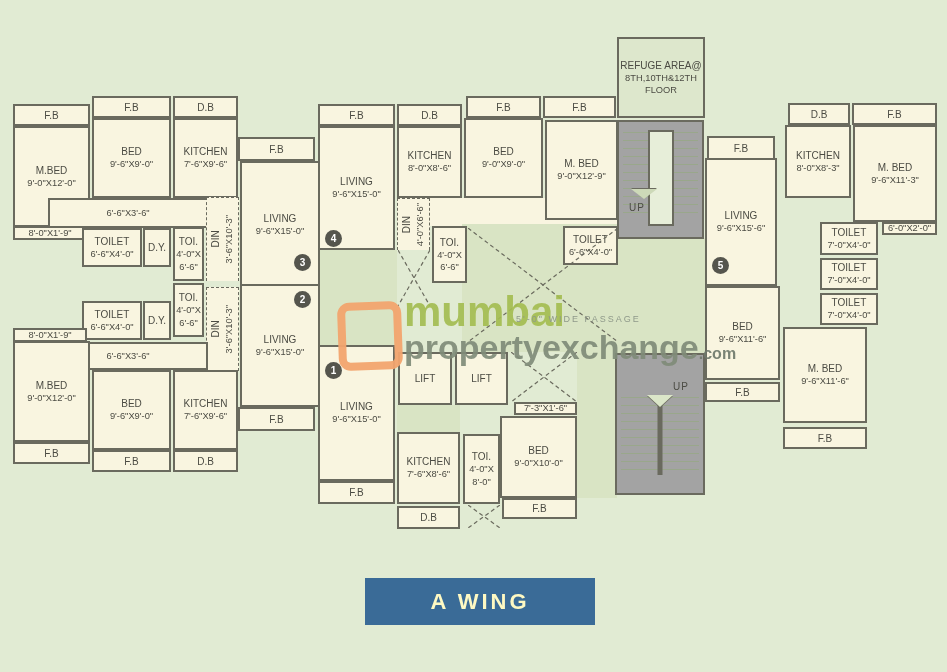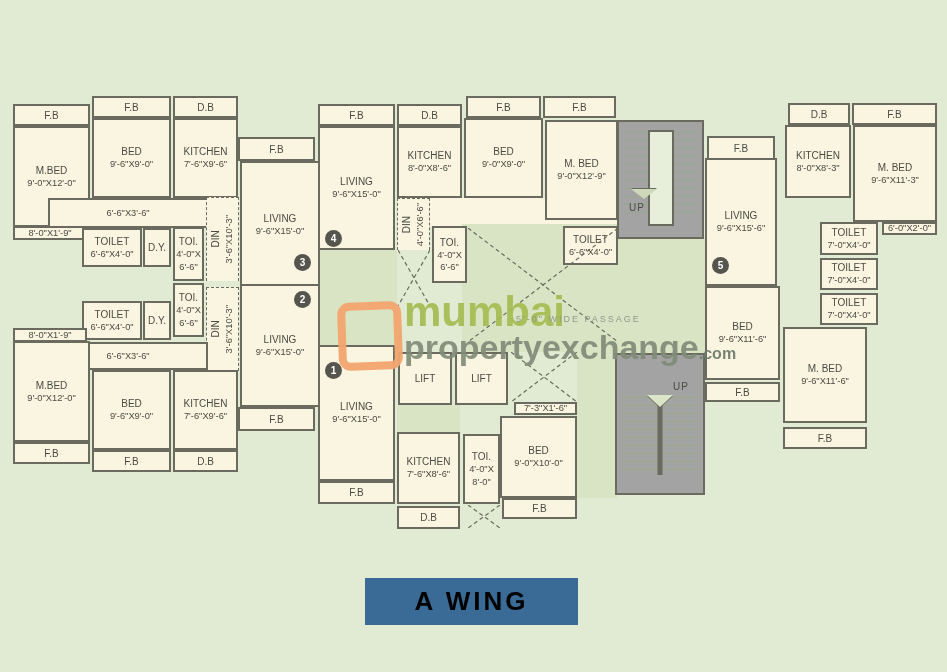--- a/index.html
+++ b/index.html
@@ -49,23 +49,23 @@
   }
   #watermark{position:absolute;left:334px;top:296px;z-index:6;width:300px;height:80px;pointer-events:none;}
   #wm-logo{
     position:absolute;left:4px;top:6px;width:48px;height:52px;
     border:8px solid #f2a46e;border-radius:12px;transform:rotate(-2deg);opacity:.95;
   }
   #wm-line1{position:absolute;left:70px;top:-8px;font-size:42px;font-weight:bold;color:#a4bd52;letter-spacing:0;opacity:.92;}
   #wm-line2{position:absolute;left:70px;top:32px;font-size:34px;font-weight:bold;color:#808c79;opacity:.92;}
   #wm-suffix{font-size:16px;color:#6f7a6c;font-weight:bold;}
   #wing-title{
-    position:absolute;left:365px;top:578px;width:213px;height:47px;z-index:6;
+    position:absolute;left:365px;top:578px;width:230px;height:47px;z-index:6;
     display:flex;align-items:center;justify-content:center;
-    color:#000000;font-size:26px;font-weight:bold;letter-spacing:3px;
+    color:#fef9c3;font-size:22px;font-weight:bold;letter-spacing:3px;
   }
 </style>
 </head>
 <body>
 
 <div id="plan">
   <div id="watermark">
     <div id="wm-logo"></div>
     <div id="wm-line1">mumbai</div>
     <div id="wm-line2"><span>propertyexchange</span><span id="wm-suffix">.com</span></div>
@@ -247,20 +247,24 @@
       <span class="dims">4'-0"X 8'-0"</span>
     </div>
     <div class="room" style="left: 318px; top: 481px; width: 77px; height: 23px;">
       <span class="nm">F.B</span>
     </div>
     <div class="room" style="left: 397px; top: 506px; width: 63px; height: 23px;">
       <span class="nm">D.B</span>
     </div>
     <div class="room" style="left: 502px; top: 498px; width: 75px; height: 21px;">
       <span class="nm">F.B</span>
+    </div>
+    <div class="room green" style="left: 617px; top: 37px; width: 88px; height: 81px;">
+      <span class="nm">REFUGE AREA@</span>
+      <span class="dims">8TH,10TH&amp;12TH FLOOR</span>
     </div>
     <div class="room" style="left: 707px; top: 136px; width: 68px; height: 24px;">
       <span class="nm">F.B</span>
     </div>
     <div class="room" style="left: 705px; top: 158px; width: 72px; height: 128px;">
       <span class="nm">LIVING</span>
       <span class="dims">9'-6"X15'-6"</span>
     </div>
     <div class="room" style="left: 788px; top: 103px; width: 62px; height: 22px;">
       <span class="nm">D.B</span>

